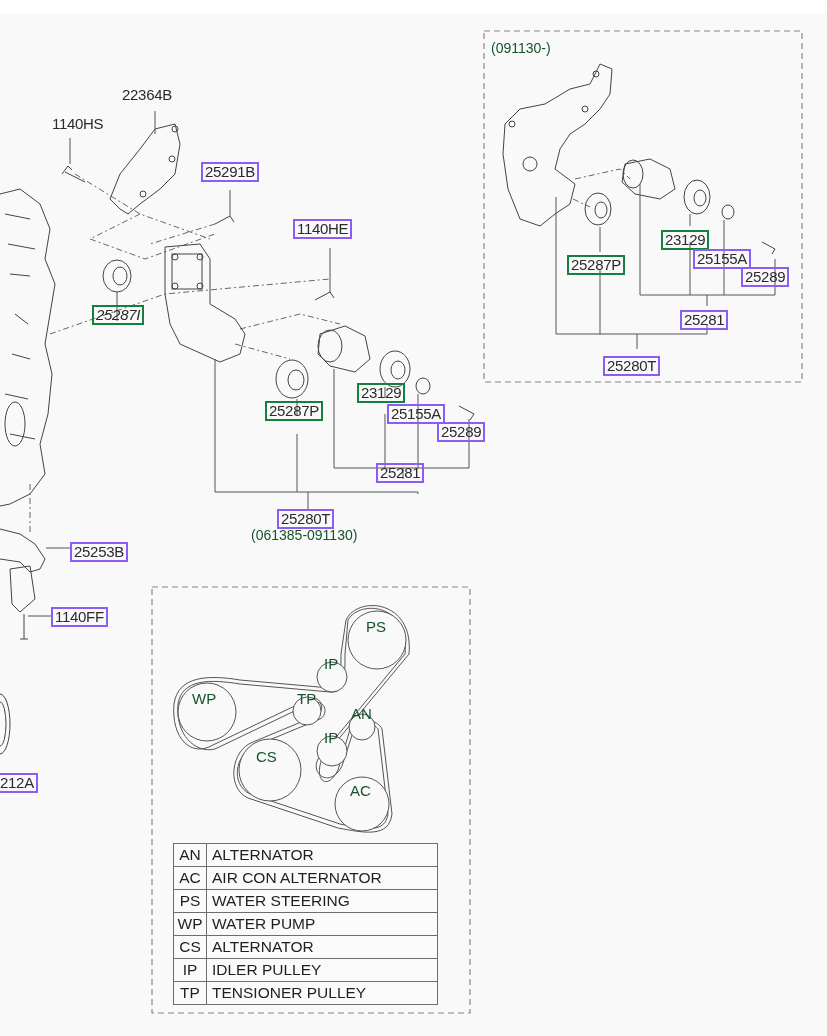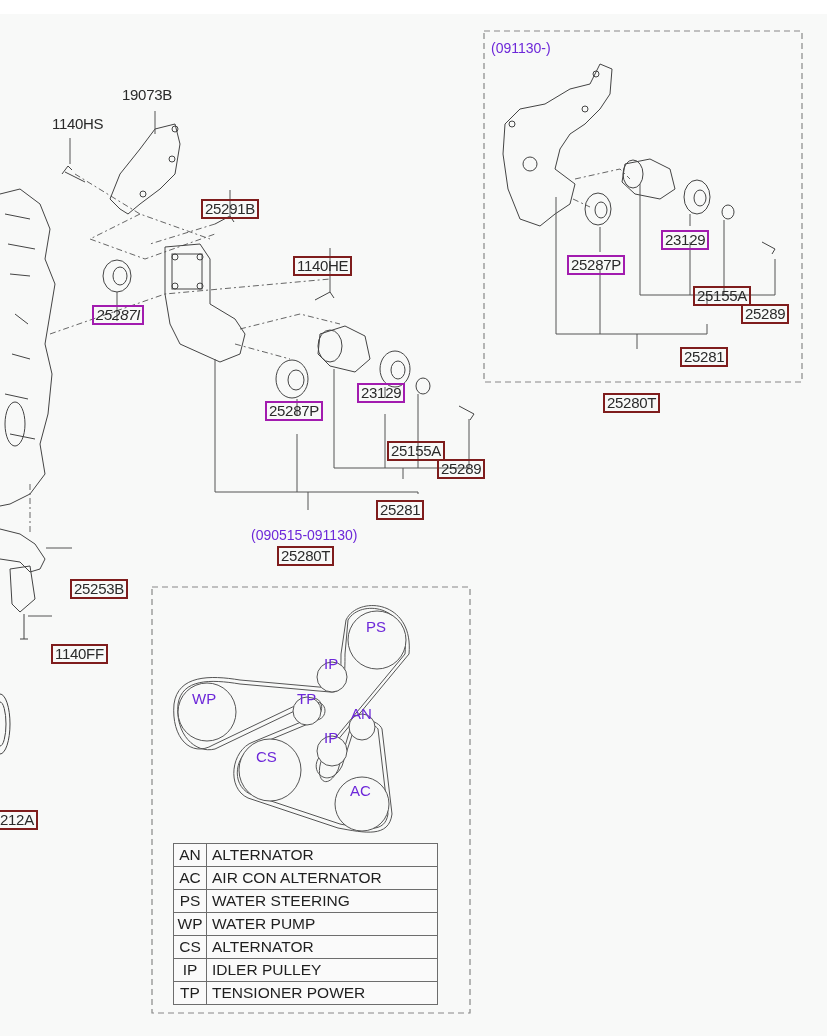--- a/index.html
+++ b/index.html
@@ -1,29 +1,29 @@
 <!DOCTYPE html>
 <html><head>
 <meta charset="utf-8">
 <style>
   html, body { margin:0; padding:0; }
   body { width:827px; height:1036px; background:#ffffff; overflow:hidden; position:relative;
          font-family:"Liberation Sans", sans-serif; }
   #canvas { position:absolute; left:0; top:14px; width:827px; height:1022px; background:#f8f9f8; }
   .lbl { position:absolute; font-size:15px; color:#2a2a2a; line-height:16px; padding:0 2px; white-space:nowrap;
          letter-spacing:-0.3px; }
-  .g { border:2px solid #7f1d1d;margin-top:37px; }
-  .r { border:2px solid #a21caf; }
+  .g { border:2px solid #8b5cf6; }
+  .r { border:2px solid #15803d; }
   .plain { border:2px solid transparent; }
   svg { position:absolute; left:0; top:0; }
   .legend { position:absolute; left:173px; top:829px; border-collapse:collapse; font-size:15.5px; color:#1f1f1f; }
   .legend td { border:1px solid #6d6d6d; padding:0 5px; height:22px; line-height:20px; background:#fafafa; }
   .legend td.code { text-align:center; width:26px; padding:0 3px; }
   .legend td.desc { width:220px;margin-top:43px; }
-  .small { font-size:14px; color:#6d28d9; position:absolute; white-space:nowrap; }
+  .small { font-size:14px; color:#14532d; position:absolute; white-space:nowrap; }
 </style>
 </head>
 <body>
 
 <div id="canvas">
   <svg width="827" height="1022" viewBox="0 0 827 1022">
     <g fill="none" stroke="#444" stroke-width="1">
 
       <path d="M0 180 L20 175 L40 190 L50 215 L45 245 L55 270 L50 300 L45 330 L52 360 L48 400 L40 430 L45 460 L30 480 L10 490 L0 492"></path>
       <path d="M5 200 L30 205 M8 230 L35 235 M10 260 L30 262 M15 300 L28 310 M12 340 L30 345 M5 380 L28 385 M10 420 L35 425"></path>
@@ -140,31 +140,31 @@
       <circle cx="207" cy="698" r="29"></circle>
       <circle cx="307" cy="697" r="14"></circle>
       <circle cx="362" cy="713" r="13"></circle>
       <circle cx="332" cy="737" r="15"></circle>
       <circle cx="270" cy="756" r="31"></circle>
       <circle cx="362" cy="790" r="27"></circle>
     </g>
   </svg>
 
   <span class="lbl plain" style="left:48px;top:100px;">1140HS</span>
-  <span class="lbl plain" style="left:118px;top:71px;">19073B</span>
+  <span class="lbl plain" style="left:118px;top:71px;">22364B</span>
   <span class="lbl g" style="left:201px;top:148px;">25291B</span>
   <span class="lbl g" style="left:293px;top:205px;">1140HE</span>
   <span class="lbl r" style="left:92px;top:291px;font-style:italic;">25287I</span>
   <span class="lbl r" style="left:357px;top:369px;">23129</span>
   <span class="lbl r" style="left:265px;top:387px;">25287P</span>
   <span class="lbl g" style="left:387px;top:390px;">25155A</span>
   <span class="lbl g" style="left:437px;top:408px;">25289</span>
   <span class="lbl g" style="left:376px;top:449px;">25281</span>
   <span class="lbl g" style="left:277px;top:495px;">25280T</span>
-  <span class="small" style="left:251px;top:513px;">(090515-091130)</span>
+  <span class="small" style="left:251px;top:513px;">(061385-091130)</span>
   <span class="lbl g" style="left:70px;top:528px;">25253B</span>
   <span class="lbl g" style="left:51px;top:593px;">1140FF</span>
   <span class="lbl g" style="left:-4px;top:759px;">212A</span>
 
   <span class="small" style="left:491px;top:26px;">(091130-)</span>
   <span class="lbl r" style="left:661px;top:216px;">23129</span>
   <span class="lbl r" style="left:567px;top:241px;">25287P</span>
   <span class="lbl g" style="left:693px;top:235px;">25155A</span>
   <span class="lbl g" style="left:741px;top:253px;">25289</span>
   <span class="lbl g" style="left:680px;top:296px;">25281</span>
@@ -200,17 +200,17 @@
       <tr>
           <td class="code">CS</td>
           <td class="desc">ALTERNATOR</td>
         </tr>
       <tr>
           <td class="code">IP</td>
           <td class="desc">IDLER PULLEY</td>
         </tr>
       <tr>
           <td class="code">TP</td>
-          <td class="desc">TENSIONER POWER</td>
+          <td class="desc">TENSIONER PULLEY</td>
         </tr>
     </tbody>
   </table>
 </div>
 
 </body></html>

